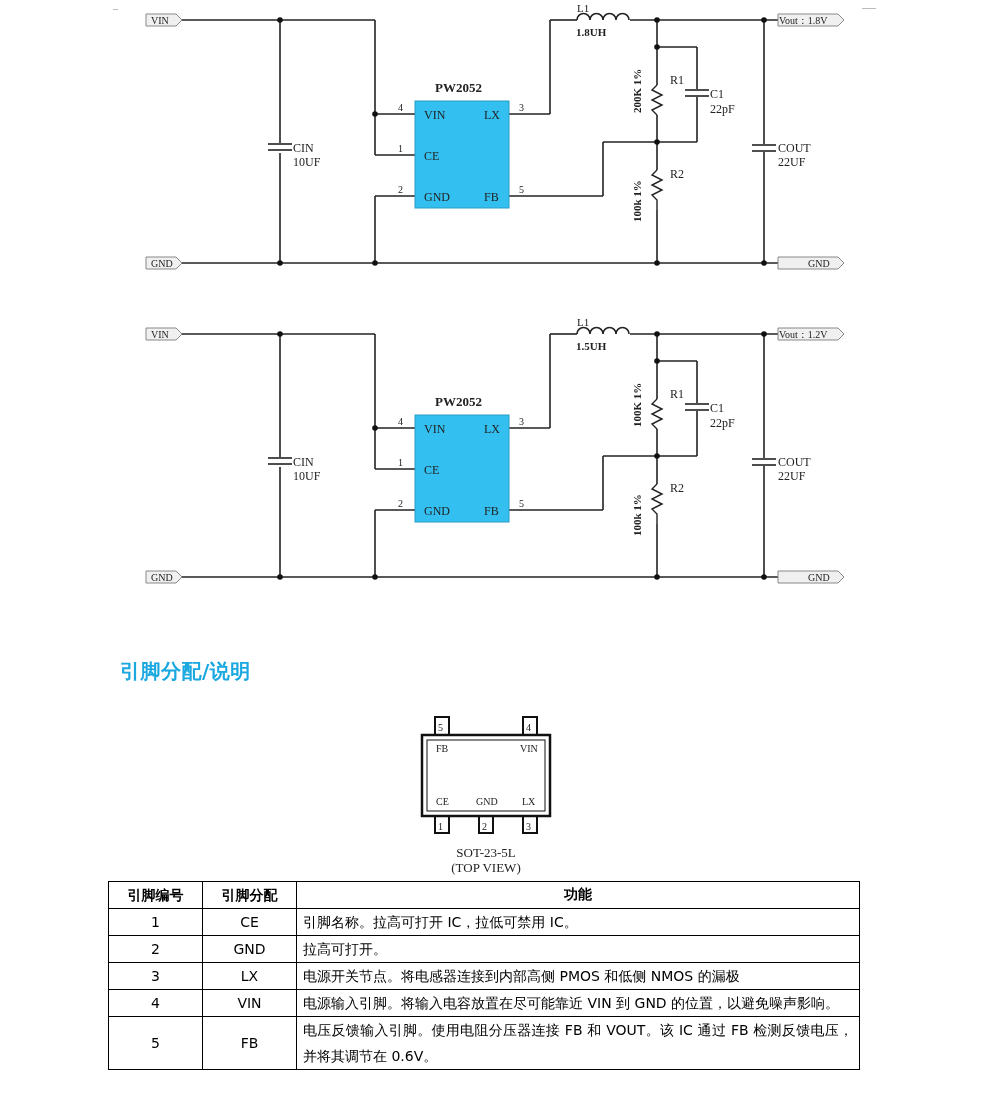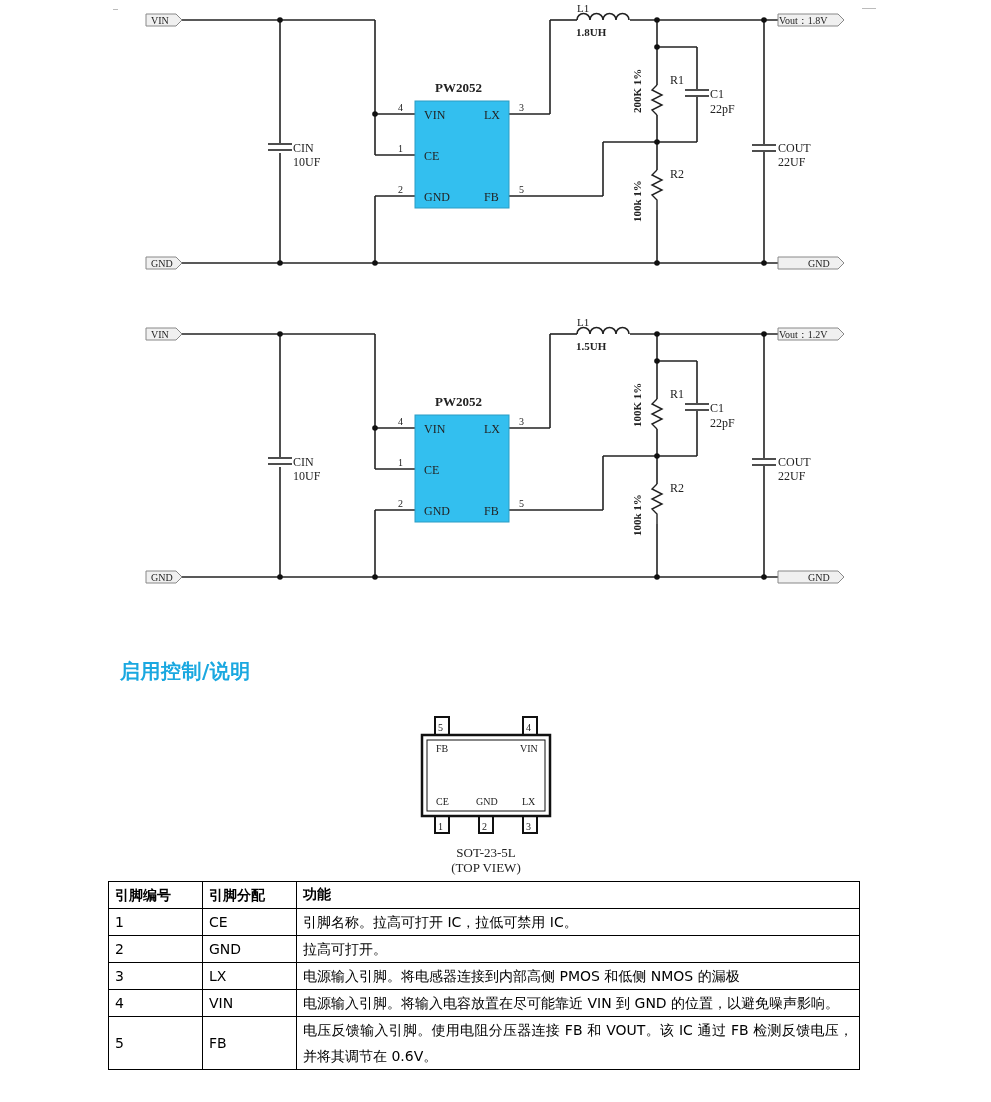--- a/index.html
+++ b/index.html
@@ -5,21 +5,21 @@
   html, body { margin:0; padding:0; background:#ffffff; }
   body { width:991px; height:1102px; position:relative; overflow:hidden;
          font-family: "DejaVu Sans", sans-serif; color:#000; }
   .schem { position:absolute; left:0; width:991px; }
   .schem svg { display:block; }
   .heading { position:absolute; left:120px; top:658px; font-size:20px; font-weight:bold;
              color:#1aa8e0; font-family:"DejaVu Sans", sans-serif; letter-spacing:0.5px; }
   .pkg { position:absolute; left:400px; top:705px; width:180px; height:175px; }
   .pin-table { position:absolute; left:108px; top:881px; border-collapse:collapse;
                font-family:"DejaVu Sans", sans-serif; font-size:14px; }
-  .pin-table td, .pin-table th { border:1px solid #000; padding:0 6px; text-align:left;
+  .pin-table td, .pin-table th { border:1px solid #000; padding:0 6px; text-align:center;
                vertical-align:middle; line-height:26px; }
   .pin-table th { font-weight:bold; height:26px; }
   .pin-table td.c1 { width:81px; }
   .pin-table td.c2 { width:81px; }
   .pin-table td.c3 { width:550px; text-align:justify; }
   .pin-table th.c1 { width:81px; } .pin-table th.c2 { width:81px; } .pin-table th.c3 { width:550px;font-family:Liberation Mono, monospace; }
   .corner-mark { position:absolute; height:1px; background:#bbb; }
 </style>
 </head>
 <body>
@@ -207,21 +207,21 @@
       <text x="710" y="113" font-size="12">22pF</text>
       <text x="670" y="178" font-size="12">R2</text>
       <text x="778" y="152" font-size="12">COUT</text>
       <text x="778" y="166" font-size="12">22UF</text>
       <text transform="translate(641,113) rotate(-90)" font-size="11" font-weight="bold">100K 1%</text>
       <text transform="translate(641,222) rotate(-90)" font-size="11" font-weight="bold">100k 1%</text>
     </g>
   </svg>
 </div>
 
-<div class="heading">启用控制/说明</div>
+<div class="heading">引脚分配/说明</div>
 
 <div class="pkg">
   <svg width="180" height="175" viewBox="0 0 180 175">
     <g fill="#fff" stroke="#111" stroke-width="2">
       <rect x="35" y="12" width="14" height="18"></rect>
       <rect x="123" y="12" width="14" height="18"></rect>
       <rect x="35" y="111" width="14" height="17"></rect>
       <rect x="79" y="111" width="14" height="17"></rect>
       <rect x="123" y="111" width="14" height="17"></rect>
     </g>
@@ -257,21 +257,21 @@
     <td class="c3">引脚名称。拉高可打开 IC，拉低可禁用 IC。</td>
   </tr>
   <tr>
     <td class="c1">2</td>
     <td class="c2">GND</td>
     <td class="c3">拉高可打开。</td>
   </tr>
   <tr>
     <td class="c1">3</td>
     <td class="c2">LX</td>
-    <td class="c3">电源输入引脚。将电感器连接到内部高侧 PMOS 和低侧 NMOS 的漏极</td>
+    <td class="c3">电源开关节点。将电感器连接到内部高侧 PMOS 和低侧 NMOS 的漏极</td>
   </tr>
   <tr>
     <td class="c1">4</td>
     <td class="c2">VIN</td>
     <td class="c3">电源输入引脚。将输入电容放置在尽可能靠近 VIN 到 GND 的位置，以避免噪声影响。</td>
   </tr>
   <tr>
     <td class="c1">5</td>
     <td class="c2">FB</td>
     <td class="c3">电压反馈输入引脚。使用电阻分压器连接 FB 和 VOUT。该 IC 通过 FB 检测反馈电压，并将其调节在 0.6V。</td>

